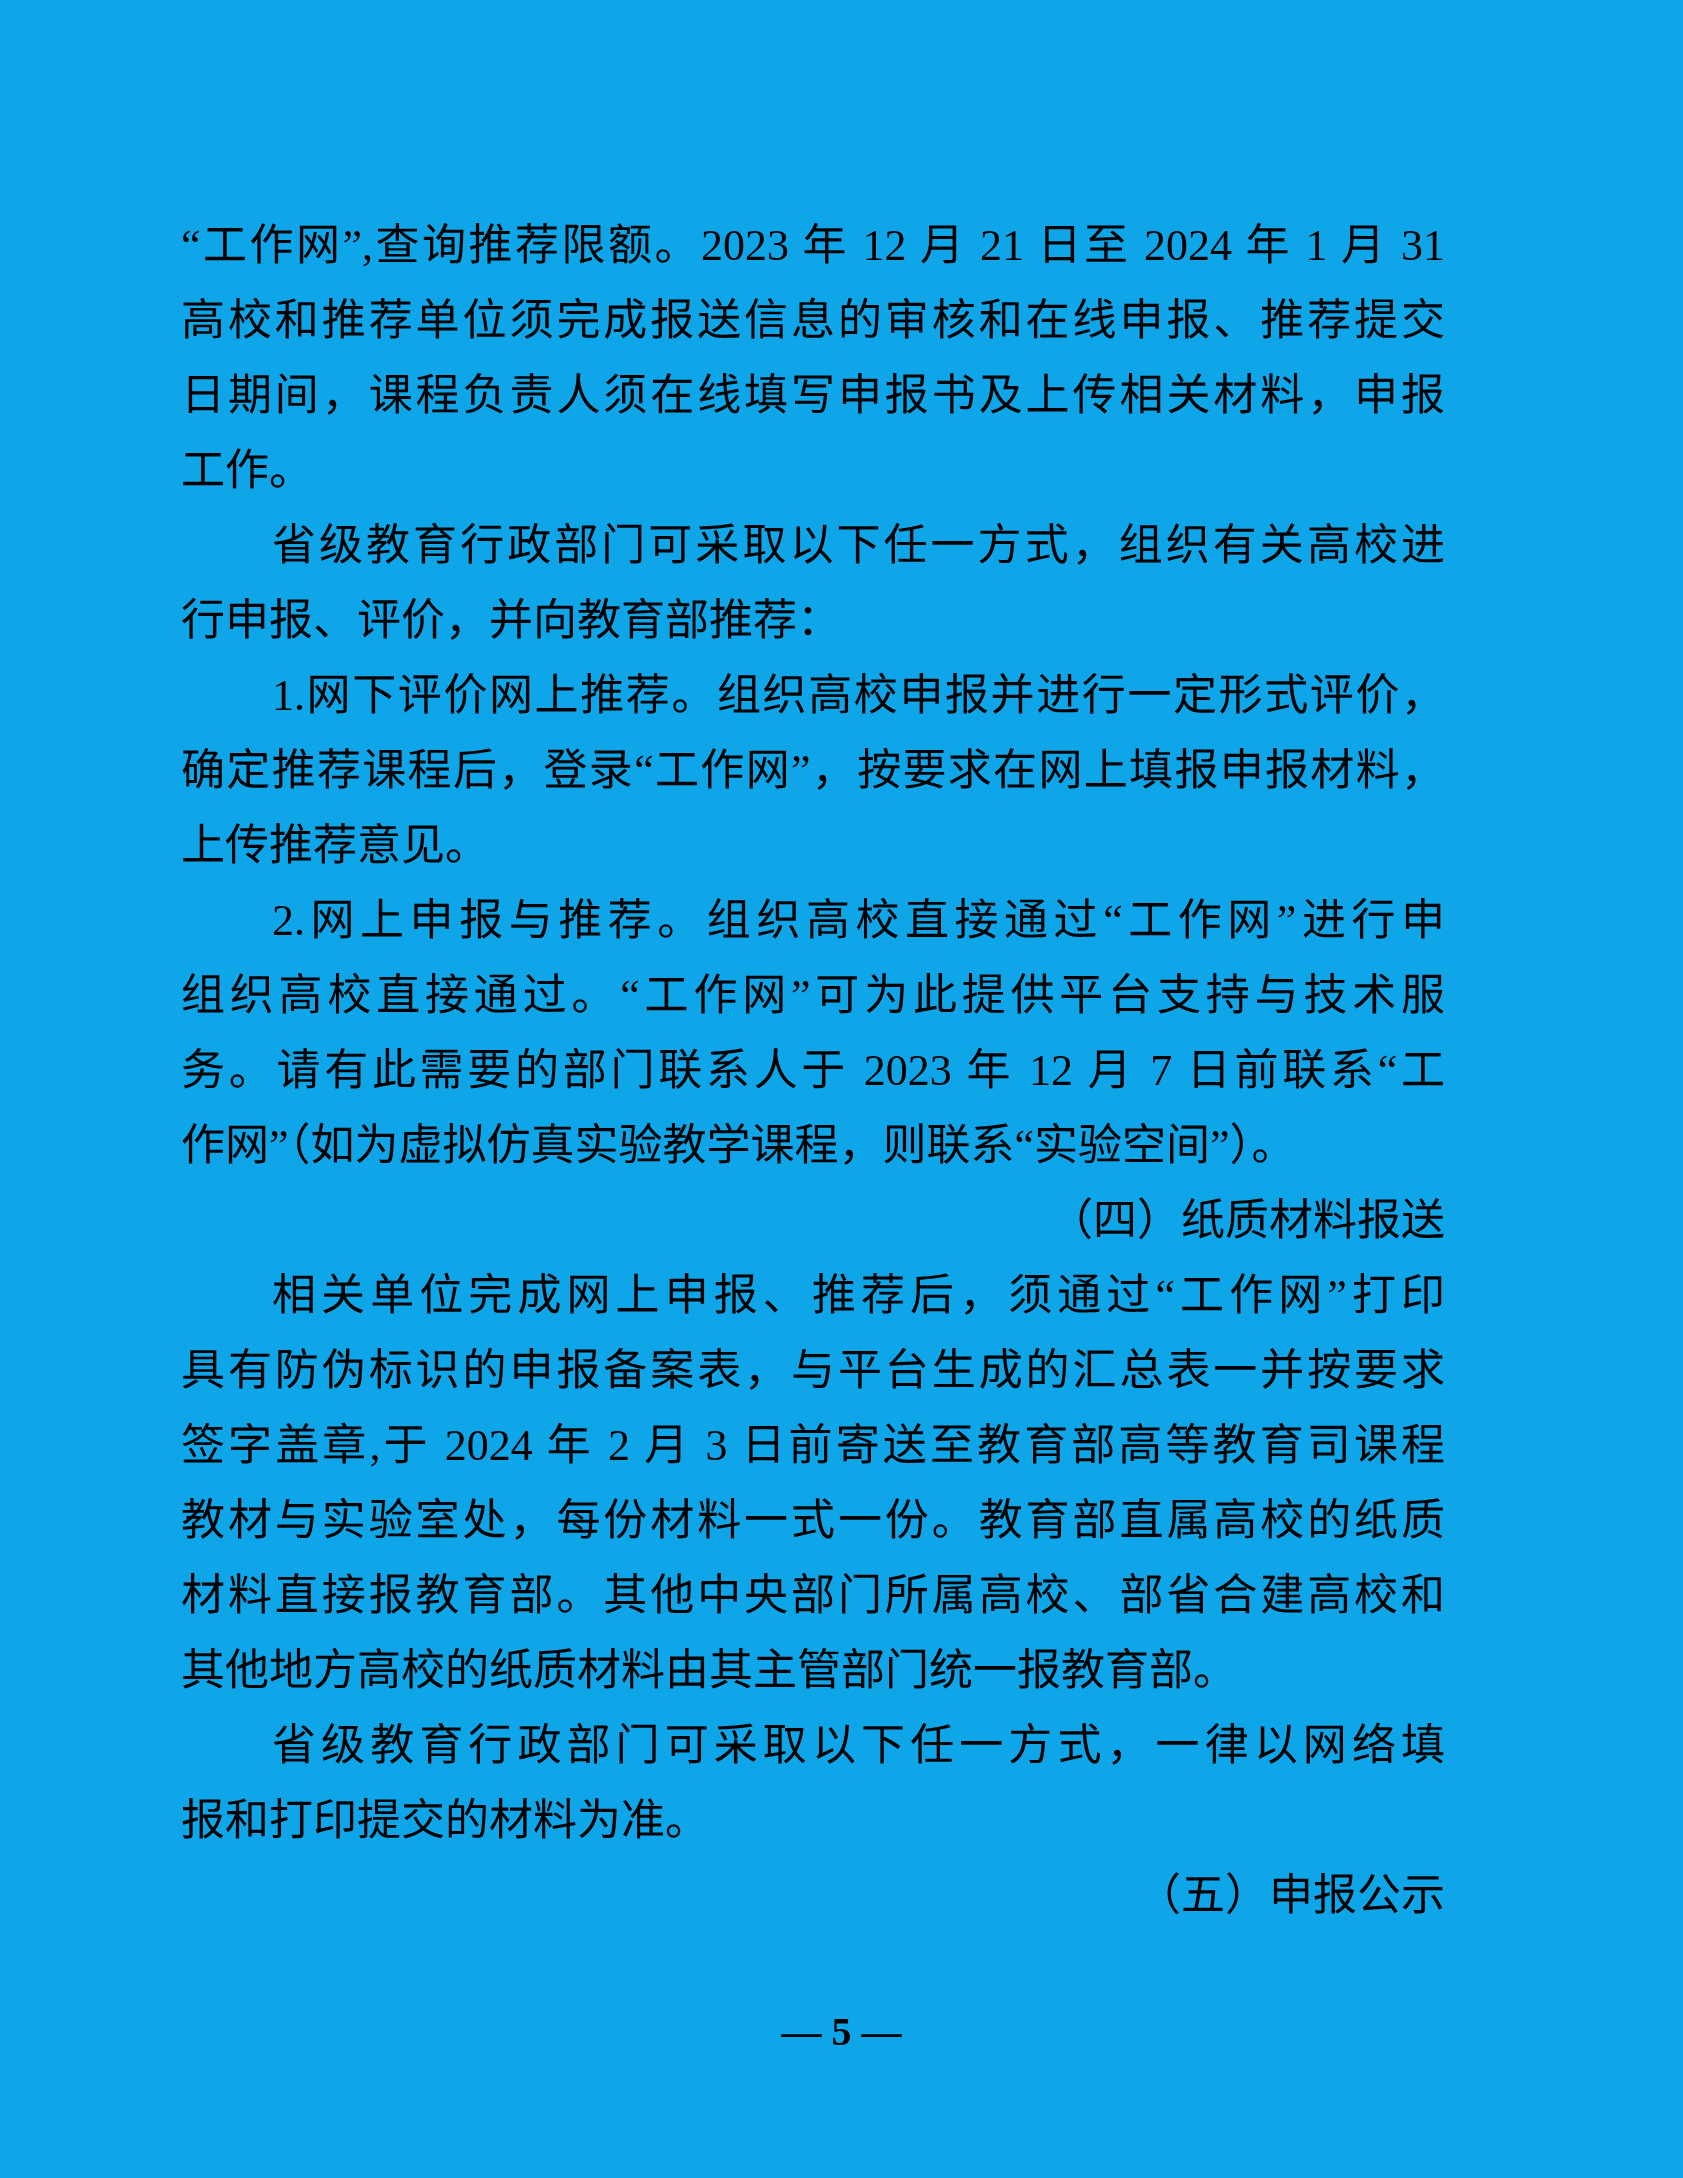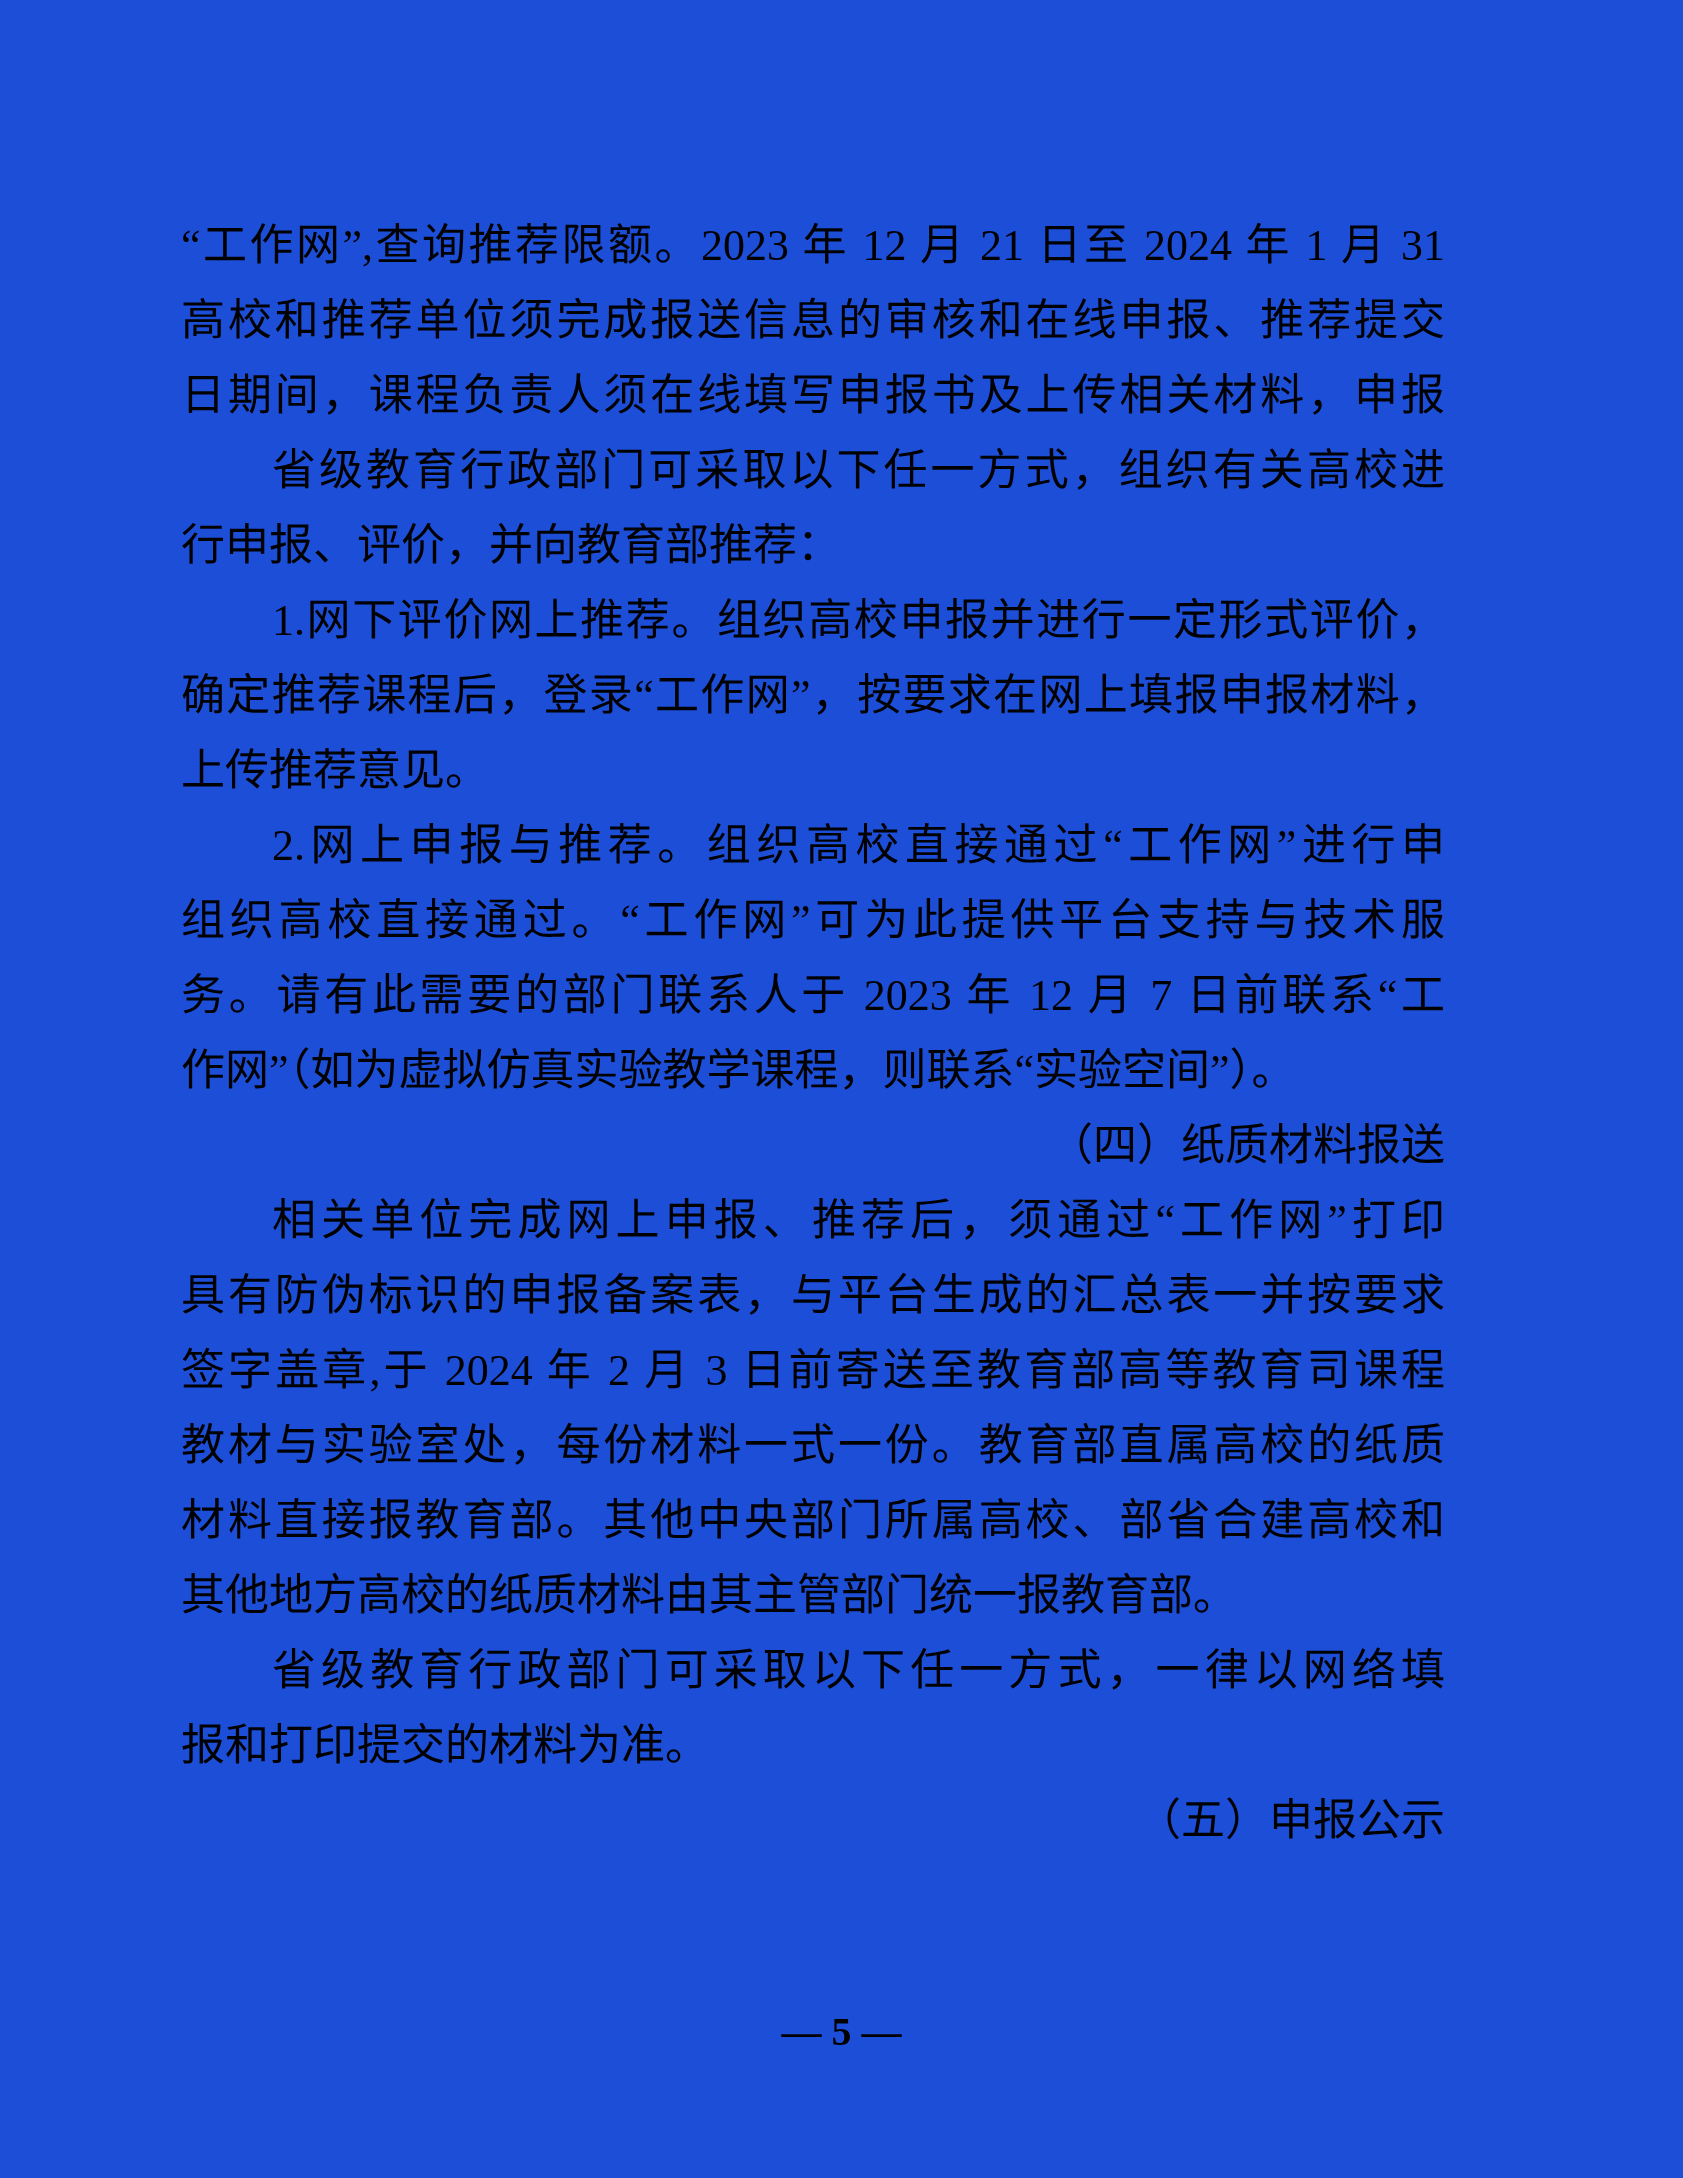--- a/index.html
+++ b/index.html
@@ -4,21 +4,21 @@
 <style>
   html, body {
     margin: 0;
     padding: 0;
     background: #ffffff;
   }
   .page {
     position: relative;
     width: 1683px;
     height: 2178px;
-    background: #1d4ed8;
+    background: #0ea5e9;
     color: #000000;
     font-family: "Liberation Serif", "DejaVu Serif", serif;
     overflow: hidden;
   }
   .content {
     position: absolute;
     left: 181px;
     top: 208px;
     width: 1264px;
   }
@@ -55,20 +55,21 @@
   }
 </style>
 </head>
 <body>
 
 <div class="page">
   <div class="content" id="document-body">
       <div class="line fill">“工作网”,查询推荐限额。2023 年 12 月 21 日至 2024 年 1 月 31</div>
       <div class="line fill">高校和推荐单位须完成报送信息的审核和在线申报、推荐提交</div>
       <div class="line fill">日期间，课程负责人须在线填写申报书及上传相关材料，申报</div>
+      <div class="line">工作。</div>
       <div class="line fill indent">省级教育行政部门可采取以下任一方式，组织有关高校进</div>
       <div class="line">行申报、评价，并向教育部推荐：</div>
       <div class="line fill indent">1.网下评价网上推荐。组织高校申报并进行一定形式评价，</div>
       <div class="line fill">确定推荐课程后，登录“工作网”，按要求在网上填报申报材料，</div>
       <div class="line">上传推荐意见。</div>
       <div class="line fill indent">2.网上申报与推荐。组织高校直接通过“工作网”进行申</div>
       <div class="line fill">组织高校直接通过。“工作网”可为此提供平台支持与技术服</div>
       <div class="line fill">务。请有此需要的部门联系人于 2023 年 12 月 7 日前联系“工</div>
       <div class="line">作网”（如为虚拟仿真实验教学课程，则联系“实验空间”）。</div>
       <div class="line indent heading">（四）纸质材料报送</div>

